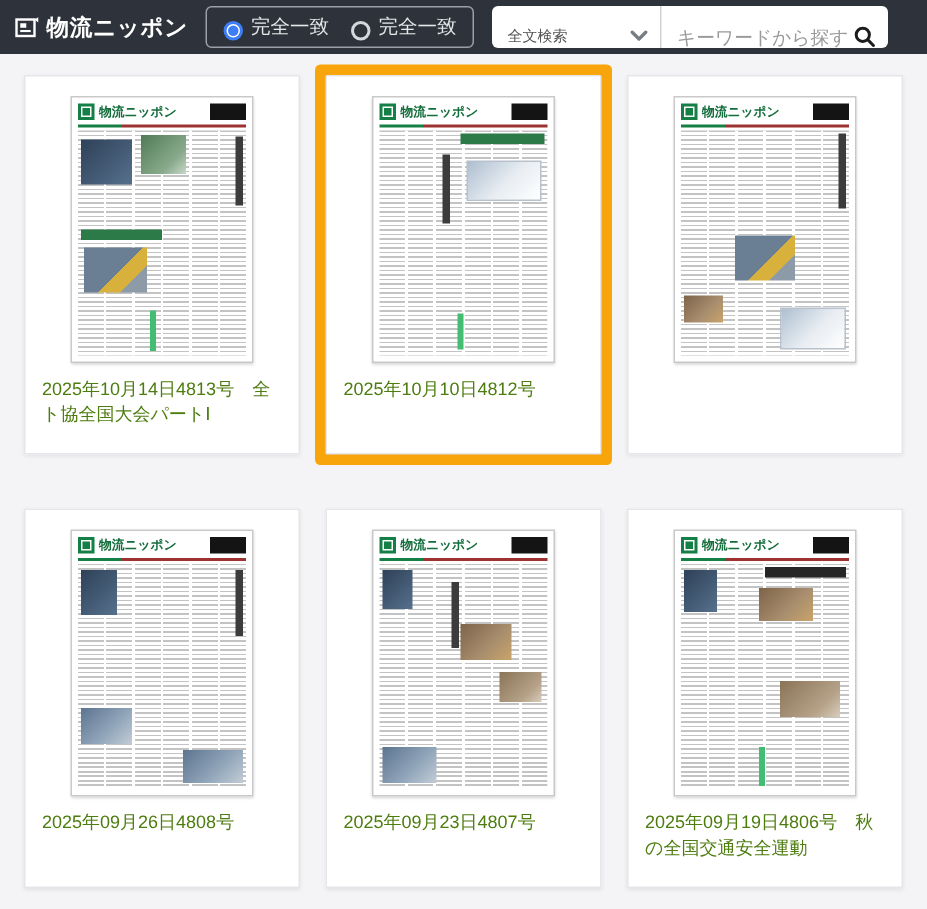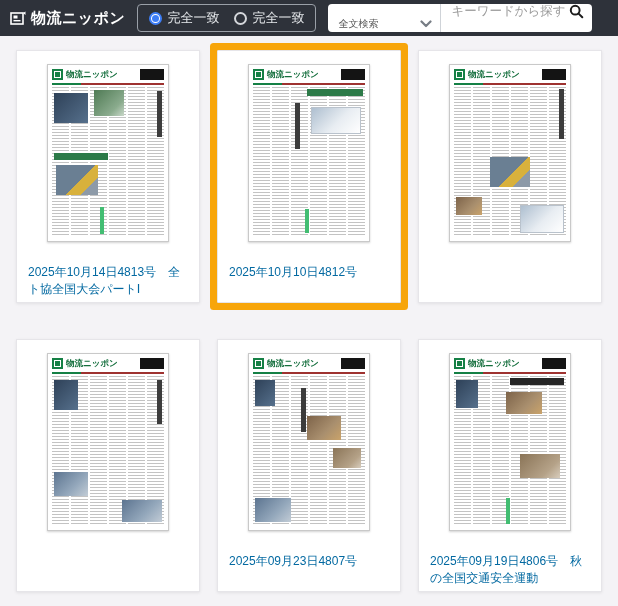--- a/index.html
+++ b/index.html
@@ -6,45 +6,45 @@
   html,body { width:618px; height:606px; overflow:hidden; }
   body { font-family:"Liberation Sans","DejaVu Sans",sans-serif; background:#f4f3f6; }
 
   
   .topbar { height:36px; background:#2e323a; display:flex; align-items:center; padding:0 10px; }
   .logo { display:flex; align-items:center; gap:5px; color:#ffffff; font-weight:bold; font-size:15px; letter-spacing:.5px; }
   .logo svg { display:block; }
 
   .radio-group { margin-left:12px; display:flex; align-items:center; gap:15px;
     border:1px solid #9aa0a8; border-radius:4px; padding:5px 11px; height:28px; }
-  .radio-opt { display:flex; align-items:center; gap:5px; color:#e4e7ea; font-size:13px; cursor:pointer; }
+  .radio-opt { display:flex; align-items:flex-end; gap:5px; color:#e4e7ea; font-size:13px; cursor:pointer; }
   .rdot { width:13px; height:13px; border-radius:50%; position:relative; flex:0 0 auto; }
   .rdot.on { border:2px solid #3d7ef7; background:#ffffff; }
   .rdot.on::after { content:""; position:absolute; inset:1px; border-radius:50%; background:#3d7ef7; }
   .rdot.off { border:2px solid #d4d7db; background:transparent; }
 
   .searchbox { margin-left:12px; display:flex; align-items:stretch; background:#ffffff;
     border-radius:4px; height:28px; overflow:hidden; }
   .selectwrap { display:flex; align-items:center; width:112px; padding:12px 8px 0 10px;
     font-size:10px; color:#555; cursor:pointer; }
   .selectwrap .sel-label { flex:1; }
   .divider-v { width:1px; background:#cfd3d8; }
-  .inputwrap { display:flex; align-items:flex-start; padding:0 8px 0 10px; }
+  .inputwrap { display:flex; align-items:flex-end; padding:0 8px 0 10px; }
   .inputwrap input { border:none; outline:none; width:118px; font-size:12.5px;
     font-family:inherit; color:#333; background:transparent; }
   .inputwrap input::placeholder { color:#9a9a9a; }
 
   
   .grid { padding:14px 16px; display:grid; grid-template-columns:repeat(3,1fr);
     column-gap:17px; row-gap:36px; }
   .card { background:#ffffff; border:1px solid #e6e5e9; box-shadow:0 1px 3px rgba(0,0,0,.08);
     height:253px; display:flex; flex-direction:column; align-items:center; padding-top:13px; cursor:pointer; }
   .card.highlighted { box-shadow:0 0 0 7px #f7a50a, 0 1px 3px rgba(0,0,0,.08); border-radius:1px; }
-  .caption { width:100%; padding:0 11px; margin-top:22px; font-size:12px; line-height:1.4;
-    color:#0369a1; text-align:left; }
+  .caption { width:100%; padding:0 11px; margin-top:9px; font-size:12px; line-height:1.4;
+    color:#4d7c0f; text-align:left; }
 
   
   .thumb { position:relative; width:122px; height:178px; background:#fff;
     border:1px solid #c9c9c9; box-shadow:0 1px 2px rgba(0,0,0,.18); flex:0 0 auto; }
   .mast { position:absolute; top:3px; left:4px; right:4px; height:13px; display:flex; align-items:center; }
   .mast .lg { width:11px; height:11px; border:2px solid #158045; background:#fff; margin-right:3px; position:relative; }
   .mast .lg::after { content:""; position:absolute; inset:1px; background:#158045; }
   .mast .mt { color:#136e3c; font-weight:bold; font-size:8.5px; white-space:nowrap; letter-spacing:0; }
   .mast .bk { margin-left:auto; width:24px; height:11px; background:#141414; }
   .rule { position:absolute; top:18px; left:4px; right:4px; height:2px;
@@ -171,20 +171,21 @@
         <span class="mt">物流ニッポン</span>
         <span class="bk"></span>
       </div>
       <div class="rule"></div>
       <div class="bd"></div>
       <div class="ph navy" style="left:6px;top:26px;width:24px;height:30px;"></div>
       <div class="vb" style="right:6px;top:26px;height:44px;"></div>
       <div class="ph steel" style="left:6px;bottom:34px;width:34px;height:24px;"></div>
       <div class="ph steel" style="right:6px;bottom:8px;width:40px;height:22px;"></div>
     </div>
+    <div class="caption">2025年09月26日4808号</div>
   </div>
 
   <div class="card">
     <div class="thumb">
       <div class="mast">
         <span class="lg"></span>
         <span class="mt">物流ニッポン</span>
         <span class="bk"></span>
       </div>
       <div class="rule"></div>

